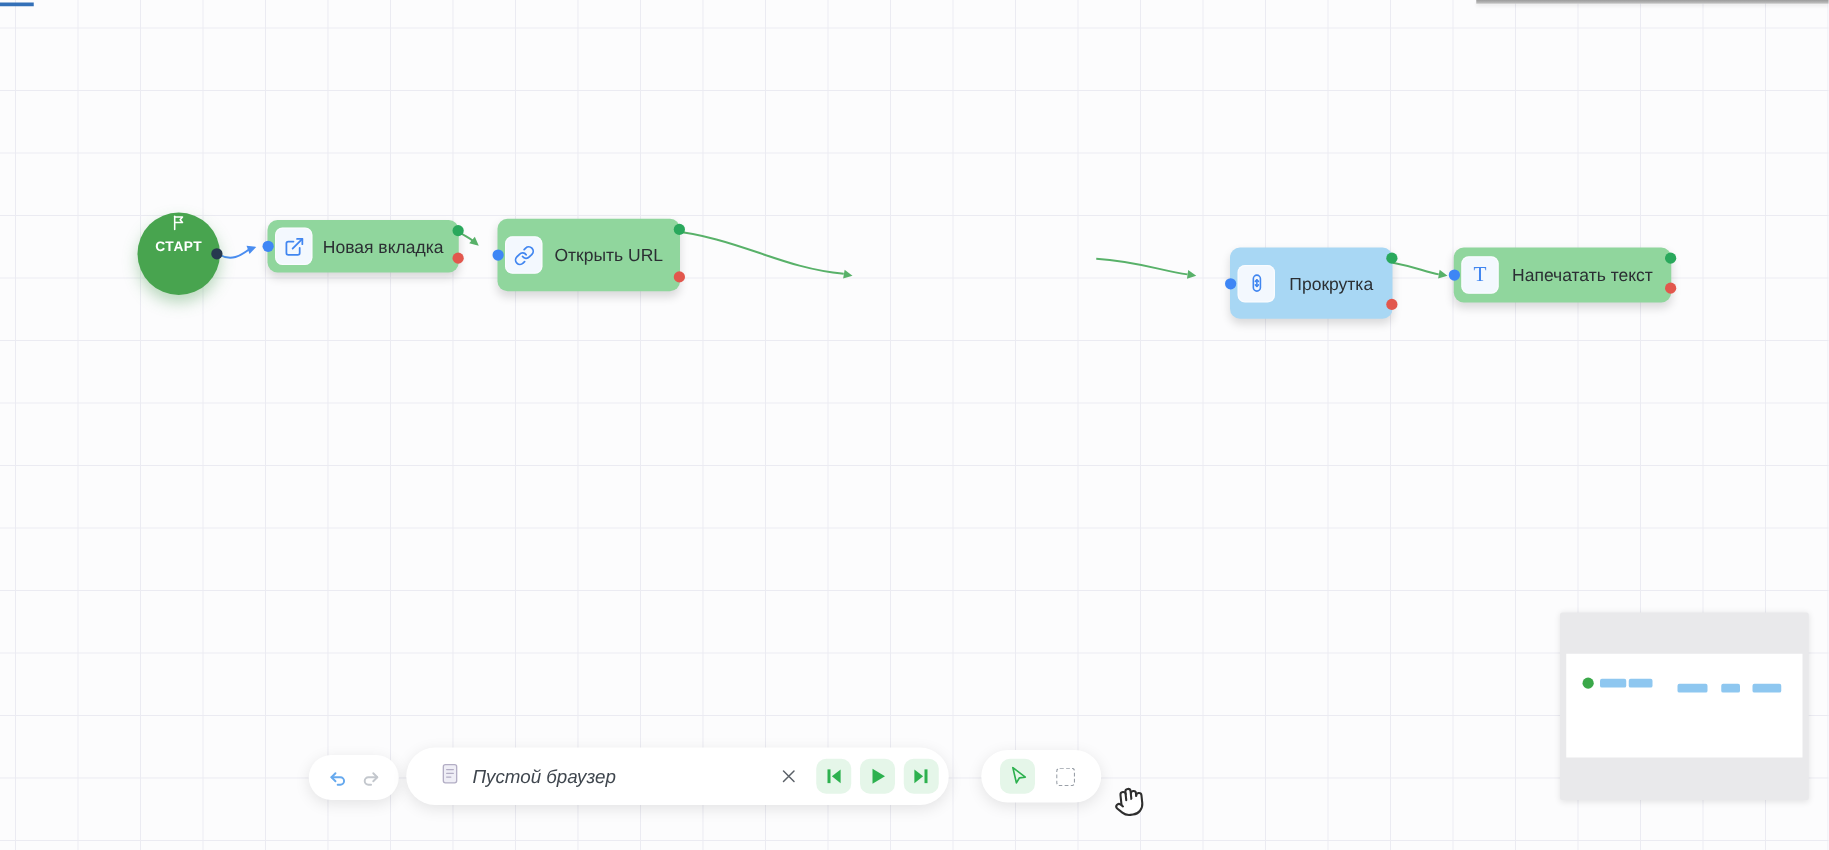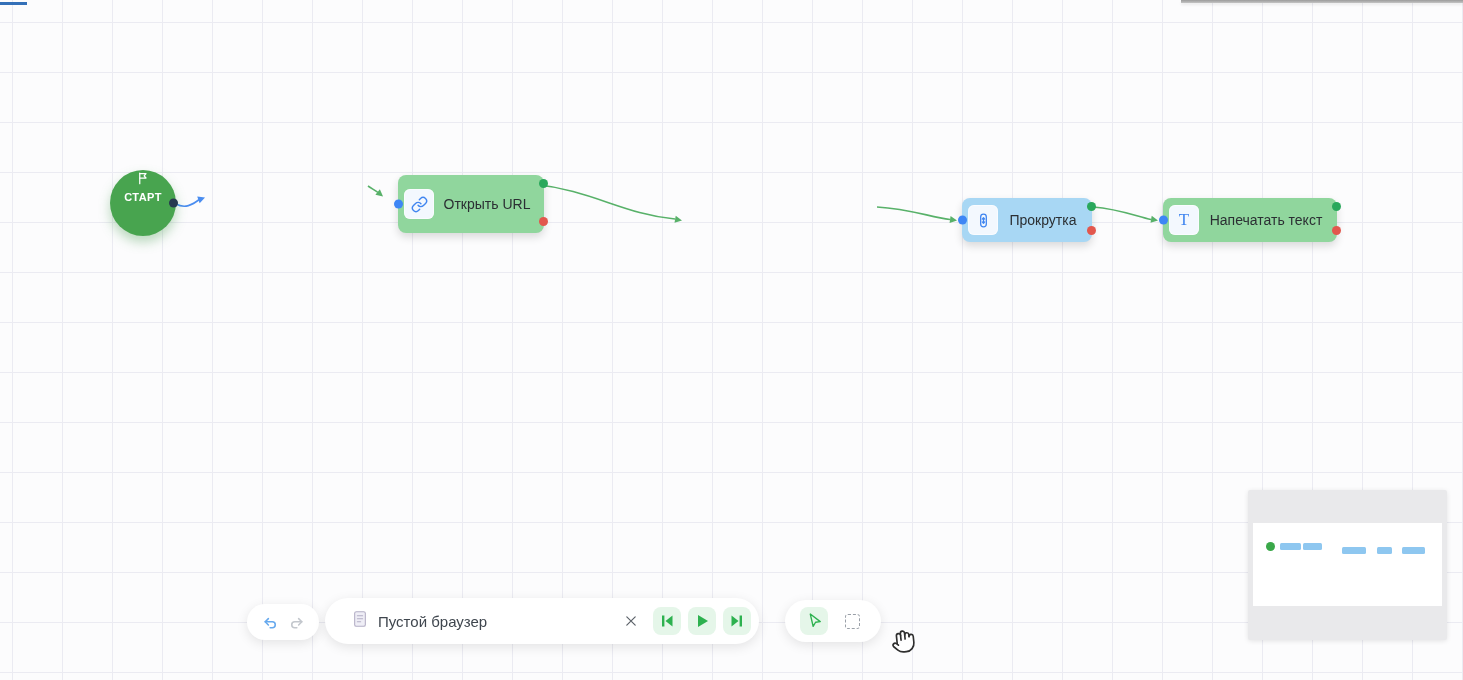--- a/index.html
+++ b/index.html
@@ -55,21 +55,21 @@
   .port.in  { left:-4px; top:50%; transform:translateY(-50%); background:#3e86f5; }
   .port.ok  { right:-4px; top:4px; background:#2aa85c; }
   .port.err { right:-4px; bottom:7px; background:#e2574d; }
 
   .edges { position:absolute; inset:0; pointer-events:none; }
   .edges path { pointer-events:stroke; }
 
   
   .pill { position:absolute; background:#fff; box-shadow:0 3px 12px rgba(0,0,0,.10); display:flex; align-items:center; }
   .pill-history { left:247px; top:604px; width:72px; height:36px; border-radius:18px; justify-content:center; gap:9px; }
-  .pill-main { left:325px; top:598px; width:434px; height:46px; border-radius:23px; padding:0 8px 0 27px; }
+  .pill-main { left:325px; top:598px; width:434px; height:46px; border-radius:23px; padding:0 8px 0 27px;font-style:italic; }
   .pill-tools { left:785px; top:600px; width:96px; height:42px; border-radius:21px; justify-content:center; gap:10px; }
   .icon-btn { display:flex; align-items:center; justify-content:center; cursor:pointer; border:none; background:none; padding:0; }
   .flow-name { font-size:15px; color:#3f464e; margin-left:10px; white-space:nowrap; }
   .close-btn { margin-left:auto; width:20px; height:20px; }
   .play-btn { width:28px; height:28px; border-radius:8px; background:#e5f6e9; margin-left:7px; }
   .play-btn.first { margin-left:12px; }
   .tool-btn { width:28px; height:28px; border-radius:8px; }
   .tool-btn.active { background:#e5f6e9; }
   .marquee-glyph { width:15px; height:15px; border:1.6px dashed #9aa0a8; border-radius:3px; }
 
@@ -118,36 +118,49 @@
     <span>
       <svg width="15" height="16" viewBox="0 0 24 24" fill="none" stroke="#ffffff" stroke-width="2" stroke-linecap="round" stroke-linejoin="round">
         <path d="M6 21V4"></path>
           <path d="M6 5h10l-3 3.5L16 12H6"></path>
       </svg>
     </span>
     <span class="lbl">СТАРТ</span>
     <span class="out"></span>
   </div>
 
+  <div class="node green" style="left:214px;top:176px;width:153px;height:42px">
+    <span class="port in"></span>
+    <span class="icon-box">
+      <svg width="17" height="17" viewBox="0 0 24 24" fill="none" stroke="#4186f0" stroke-width="2" stroke-linecap="round" stroke-linejoin="round">
+        <path d="M18 13v6a2 2 0 0 1-2 2H5a2 2 0 0 1-2-2V8a2 2 0 0 1 2-2h6"></path>
+          <path d="M15 3h6v6"></path>
+          <path d="M10 14L21 3"></path>
+      </svg>
+    </span>
+    <span class="label">Новая вкладка</span>
+    <span class="port ok"></span>
+    <span class="port err"></span>
+  </div>
 
   <div class="node green" style="left:398px;top:175px;width:146px;height:58px">
     <span class="port in"></span>
     <span class="icon-box">
       <svg width="17" height="17" viewBox="0 0 24 24" fill="none" stroke="#4186f0" stroke-width="2" stroke-linecap="round" stroke-linejoin="round">
         <path d="M10 13a5 5 0 0 0 7.54.54l3-3a5 5 0 0 0-7.07-7.07l-1.72 1.71"></path>
         <path d="M14 11a5 5 0 0 0-7.54-.54l-3 3a5 5 0 0 0 7.07 7.07l1.71-1.71"></path>
       </svg>
     </span>
     <span class="label">Открыть URL</span>
     <span class="port ok"></span>
     <span class="port err"></span>
   </div>
 
 
-  <div class="node blue" style="left:962px;top:198px;width:130px;height:44px">
+  <div class="node blue" style="left:984px;top:198px;width:130px;height:57px">
     <span class="port in"></span>
     <span class="icon-box">
       <svg width="17" height="17" viewBox="0 0 24 24" fill="none" stroke="#4186f0" stroke-width="1.8" stroke-linecap="round" stroke-linejoin="round">
         <rect x="8" y="3" width="8" height="18" rx="4"></rect>
         <path d="M12 8.5v7"></path>
           <path d="M10.3 10l1.7-1.8 1.7 1.8"></path>
           <path d="M10.3 14l1.7 1.8 1.7-1.8"></path>
       </svg>
     </span>
     <span class="label">Прокрутка</span>

